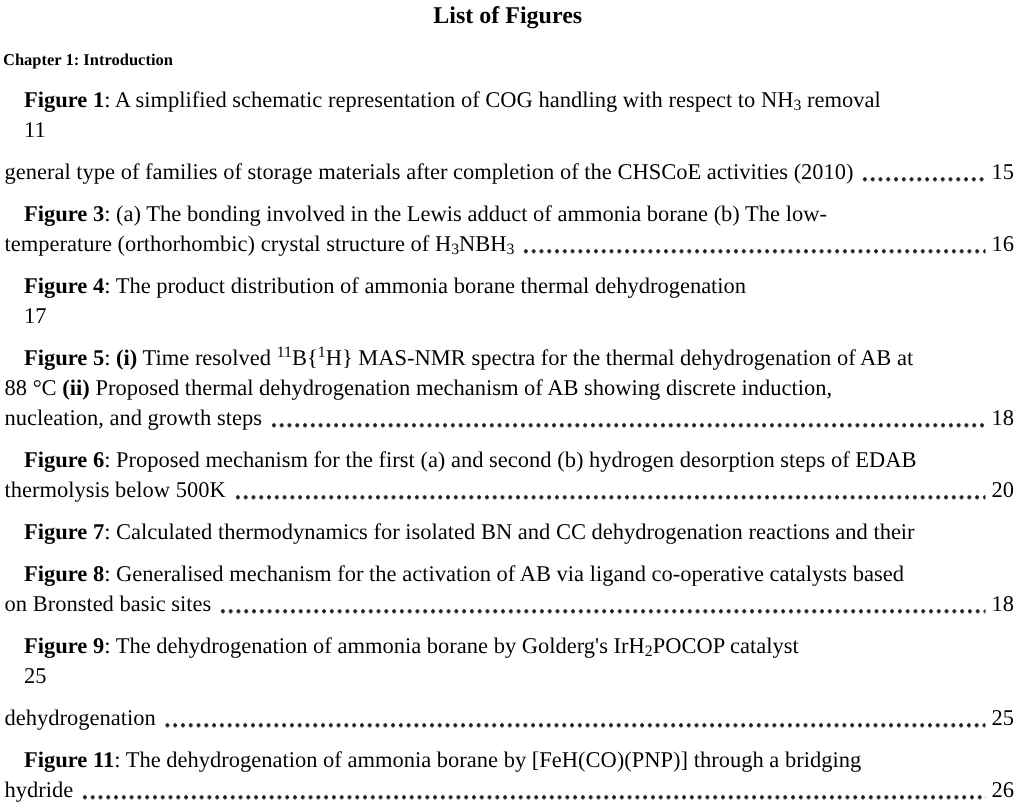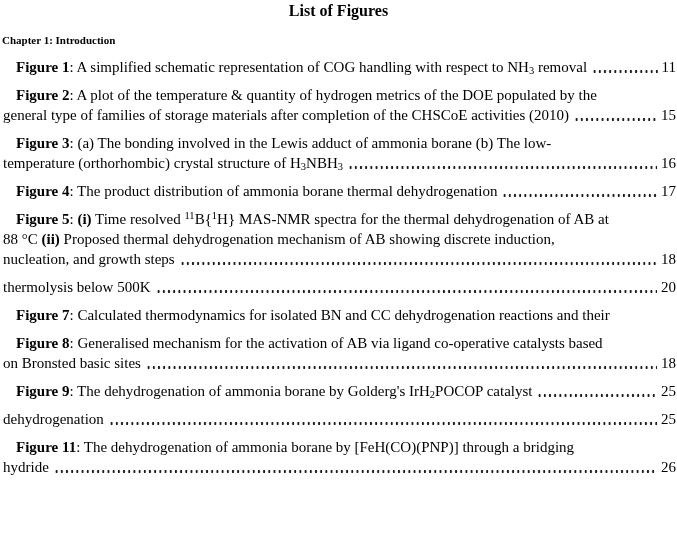--- a/index.html
+++ b/index.html
@@ -27,21 +27,21 @@
   .entry {
     font-size: 15px;
     line-height: 20px;
     margin: 0 1px 8px 3px;
   }
   .line {
     display: flex;
     align-items: baseline;
     white-space: pre;
   }
-  .line.first { padding-left: 13px; }
+  .line.first { padding-left: 13px; flex-direction: column; }
   .line-text { flex: 0 0 auto; }
   .b { font-weight: bold; }
   sub, sup { font-size: 70%; line-height: 0; }
   sub { vertical-align: -0.2em; }
   sup { vertical-align: 0.5em; }
   .leader {
     flex: 1 1 auto;
     min-width: 6px;
     align-self: stretch;
     margin: 0 4px 0 5px;
@@ -56,36 +56,36 @@
 <body>
 
 <div class="page">
   <div class="doc-title">List of Figures</div>
   <div class="chapter-heading">Chapter 1: Introduction</div>
   <div class="entries">
       <div class="entry">
         <div class="line first"><span class="line-text"><span class="b">Figure 1</span><span>: A simplified schematic representation of COG handling with respect to NH</span><sub>3</sub><span> removal</span></span><span class="leader"></span><span class="page-num">11</span></div>
       </div>
       <div class="entry">
-        <div class="line first"><span class="line-text"><span class="b">Figure 2</span><span>: A plot of the temperature &amp; quantity of hydrogen metrics of the DOE populated by the</span></span></div>
         <div class="line"><span class="line-text"><span>general type of families of storage materials after completion of the CHSCoE activities (2010)</span></span><span class="leader"></span><span class="page-num">15</span></div>
       </div>
       <div class="entry">
         <div class="line first"><span class="line-text"><span class="b">Figure 3</span><span>: (a) The bonding involved in the Lewis adduct of ammonia borane (b) The low-</span></span></div>
         <div class="line"><span class="line-text"><span>temperature (orthorhombic) crystal structure of H</span><sub>3</sub><span>NBH</span><sub>3</sub></span><span class="leader"></span><span class="page-num">16</span></div>
       </div>
       <div class="entry">
         <div class="line first"><span class="line-text"><span class="b">Figure 4</span><span>: The product distribution of ammonia borane thermal dehydrogenation</span></span><span class="leader"></span><span class="page-num">17</span></div>
       </div>
       <div class="entry">
         <div class="line first"><span class="line-text"><span class="b">Figure 5</span><span>: </span><span class="b">(i)</span><span> Time resolved </span><sup>11</sup><span>B{</span><sup>1</sup><span>H} MAS-NMR spectra for the thermal dehydrogenation of AB at</span></span></div>
         <div class="line"><span class="line-text"><span>88 °C </span><span class="b">(ii)</span><span> Proposed thermal dehydrogenation mechanism of AB showing discrete induction,</span></span></div>
         <div class="line"><span class="line-text"><span>nucleation, and growth steps</span></span><span class="leader"></span><span class="page-num">18</span></div>
       </div>
       <div class="entry">
+        <div class="line first"><span class="line-text"><span class="b">Figure 6</span><span>: Proposed mechanism for the first (a) and second (b) hydrogen desorption steps of EDAB</span></span></div>
         <div class="line"><span class="line-text"><span>thermolysis below 500K</span></span><span class="leader"></span><span class="page-num">20</span></div>
       </div>
       <div class="entry">
         <div class="line first"><span class="line-text"><span class="b">Figure 7</span><span>: Calculated thermodynamics for isolated BN and CC dehydrogenation reactions and their</span></span></div>
       </div>
       <div class="entry">
         <div class="line first"><span class="line-text"><span class="b">Figure 8</span><span>: Generalised mechanism for the activation of AB via ligand co-operative catalysts based</span></span></div>
         <div class="line"><span class="line-text"><span>on Bronsted basic sites</span></span><span class="leader"></span><span class="page-num">18</span></div>
       </div>
       <div class="entry">

